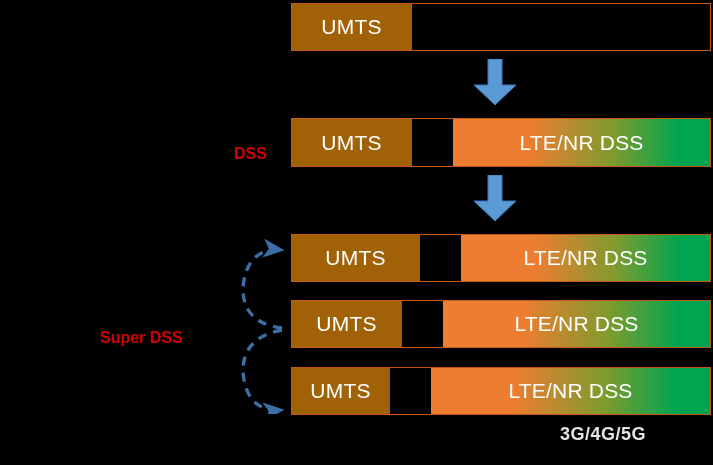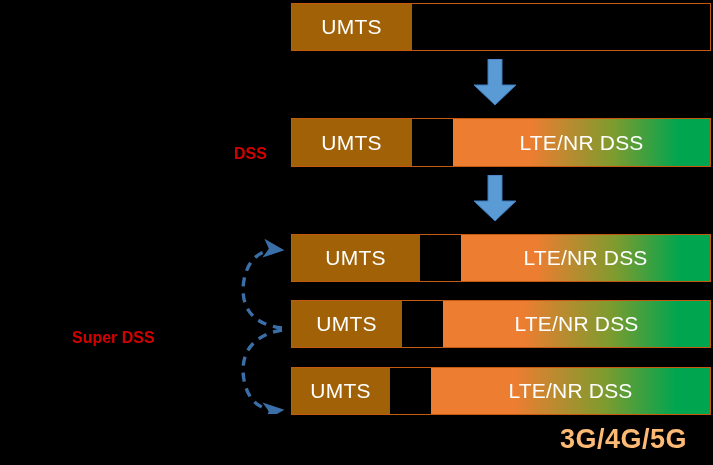--- a/index.html
+++ b/index.html
@@ -68,23 +68,23 @@
   
   .label-red {
     position: absolute;
     color: #D40000;
     font-weight: bold;
     font-size: 16px;
     white-space: nowrap;
   }
   .label-white {
     position: absolute;
-    color: #fdba74;
+    color: #e5e5e5;
     font-weight: bold;
-    font-size: 27px;
+    font-size: 18px;
     white-space: nowrap;
     letter-spacing: 0.5px;
   }
 </style>
 </head>
 <body>
 
 <div id="canvas">
 
   <div class="bar" style="left:291px; top:3px; width:420px; height:48px;">
@@ -153,17 +153,17 @@
           <path d="M0,0.4 L6.2,3.2 L0,6 L1.6,3.2 Z" fill="#3A6FA8"></path>
         </marker>
       </defs>
 
       <path d="M60,96 C26,92 18,70 22,48 C26,26 40,16 59,18" fill="none" stroke="#3A6FA8" stroke-width="3.4" stroke-dasharray="9,7" stroke-linecap="butt" marker-end="url(#ahead)"></path>
 
       <path d="M60,98 C26,104 18,126 22,148 C26,170 40,180 59,178" fill="none" stroke="#3A6FA8" stroke-width="3.4" stroke-dasharray="9,7" stroke-linecap="butt" marker-end="url(#ahead2)"></path>
     </svg>
   </div>
 
-  <div class="label-red" style="left:72px; top:329px;">Super DSS</div>
+  <div class="label-red" style="left:100px; top:329px;">Super DSS</div>
 
   <div class="label-white" style="left:560px; top:424px;">3G/4G/5G</div>
 
 </div>
 
 </body></html>

